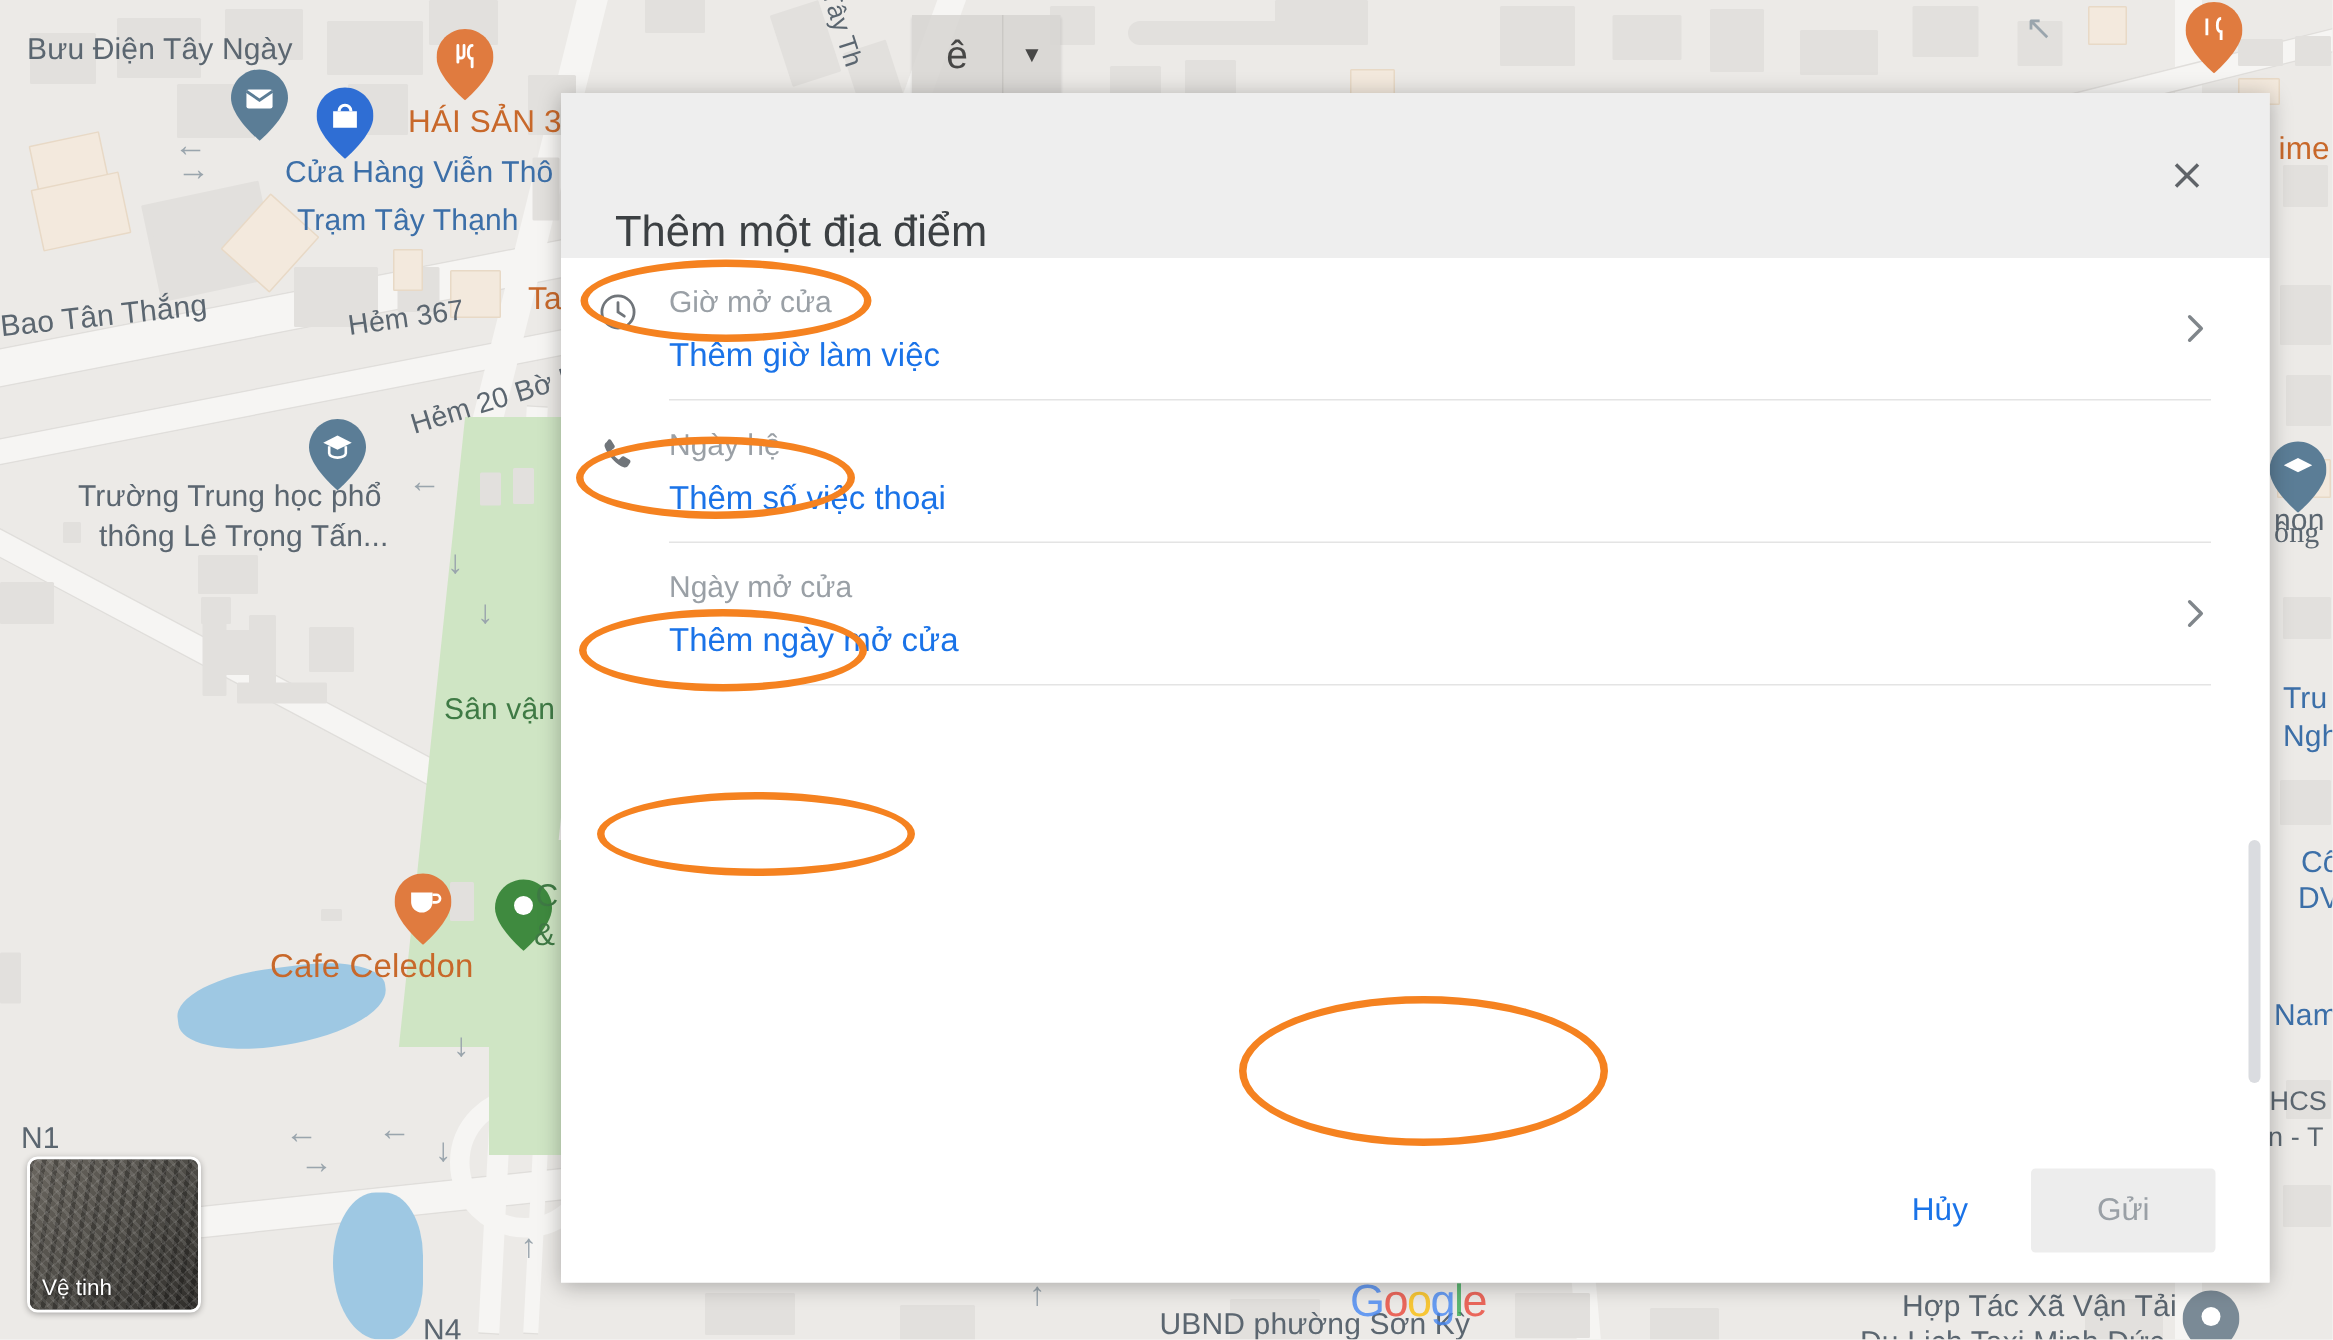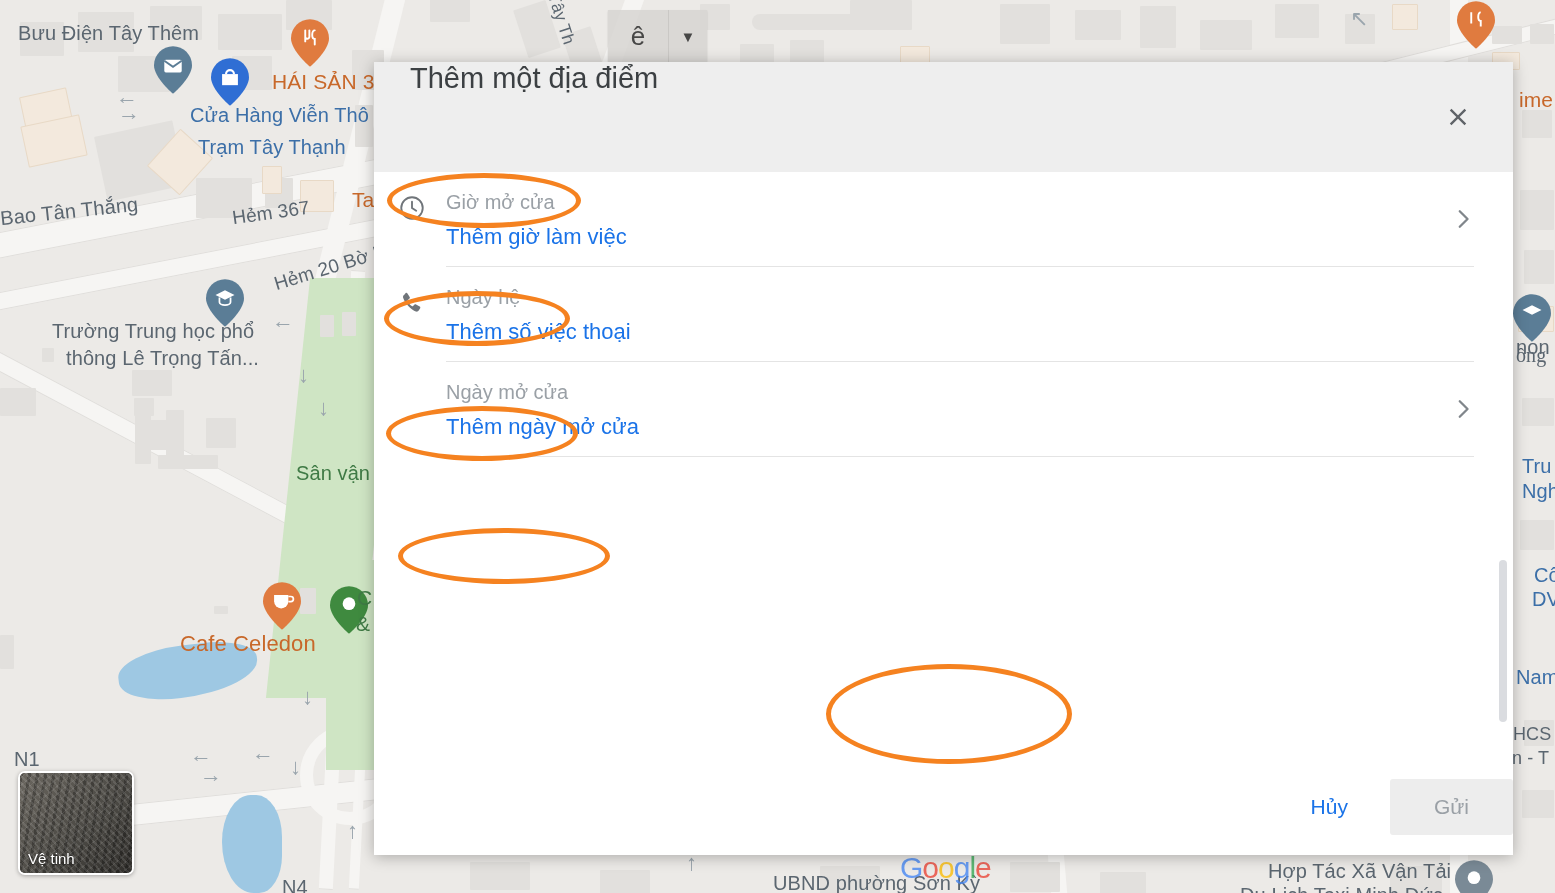--- a/index.html
+++ b/index.html
@@ -75,21 +75,21 @@
 
   
   
   #dialog {
     position:absolute; left:374px; top:62px; width:1139px; height:793px;
     background:#fff; box-shadow:0 2px 14px rgba(0,0,0,.28);
     display:flex; flex-direction:column;
   }
   #dlg-header {
     height:110px; background:#eeeeee; flex:0 0 110px;
-    display:flex; align-items:flex-start; position:relative;
+    display:flex; align-items:flex-end; position:relative;
   }
   #dlg-title {
     margin-left:36px; font-size:29px; color:#3c4043; font-weight:normal;
   }
   #close-btn {
     position:absolute; right:33px; top:50%; transform:translateY(-50%);
     width:44px; height:44px; display:flex; align-items:center; justify-content:center;
     cursor:pointer;
   }
   #close-btn svg { width:28px; height:28px; }
@@ -126,21 +126,21 @@
     border:1px solid #e0e0e0; border-radius:3px;
     display:flex; align-items:center; justify-content:center; cursor:pointer;
   }
   #photo-box .inner { display:flex; align-items:center; gap:14px; }
   #photo-box .cam { width:30px; height:30px; }
   #photo-box .cam svg { width:30px; height:30px; display:block; }
   #photo-box .txt { color:#1a73e8; font-size:22px; }
 
   #dlg-footer {
     flex:0 0 96px; display:flex; align-items:center; justify-content:flex-end;
-    gap:26px; background:#fff;
+    padding-right:36px; gap:26px; background:#fff;
   }
   #cancel-btn {
     color:#1a73e8; font-size:21px; padding:10px 16px; cursor:pointer;
     background:none; border:none; font-family:inherit;
   }
   #submit-btn {
     background:#ededed; color:#9aa0a6; font-size:21px;
     border:none; border-radius:3px; padding:16px 44px; cursor:default;
     font-family:inherit;
   }
@@ -321,21 +321,21 @@
   <div class="arrow" style="left:190px; top:742px;">←</div>
   <div class="arrow" style="left:252px; top:740px;">←</div>
   <div class="arrow" style="left:38px; top:763px;">←</div>
   <div class="arrow" style="left:200px; top:762px;">→</div>
   <div class="arrow" style="left:290px; top:754px;">↓</div>
   <div class="arrow" style="left:347px; top:818px;">↑</div>
   <div class="arrow" style="left:1350px; top:6px;">↖</div>
   <div class="arrow" style="left:1480px; top:380px;">→</div>
   <div class="arrow" style="left:686px; top:850px;">↑</div>
 
-  <div class="maplabel" style="left:18px; top:22px;">Bưu Điện Tây Thêm</div>
+  <div class="maplabel" style="left:18px; top:22px;">Bưu Điện Tây Ngày</div>
   <div class="maplabel orange" style="left:272px; top:70px; font-size:21px;">HÁI SẢN 3</div>
   <div class="maplabel blue" style="left:190px; top:104px;">Cửa Hàng Viễn Thô</div>
   <div class="maplabel blue" style="left:198px; top:136px;">Trạm Tây Thạnh</div>
   <div class="maplabel" style="left:0px; top:200px; transform:rotate(-6deg);">Bao Tân Thắng</div>
   <div class="maplabel" style="left:232px; top:202px; transform:rotate(-8deg); font-size:19px;">Hẻm 367</div>
   <div class="maplabel" style="left:525px; top:2px; transform:rotate(72deg); font-size:17px;">3 Tây Th</div>
   <div class="maplabel" style="left:272px; top:255px; transform:rotate(-17deg); font-size:19px;">Hẻm 20 Bờ Ba</div>
   <div class="maplabel" style="left:52px; top:320px;">Trường Trung học phổ</div>
   <div class="maplabel" style="left:66px; top:347px;">thông Lê Trọng Tấn...</div>
   <div class="maplabel green-t" style="left:296px; top:462px;">Sân vận</div>

